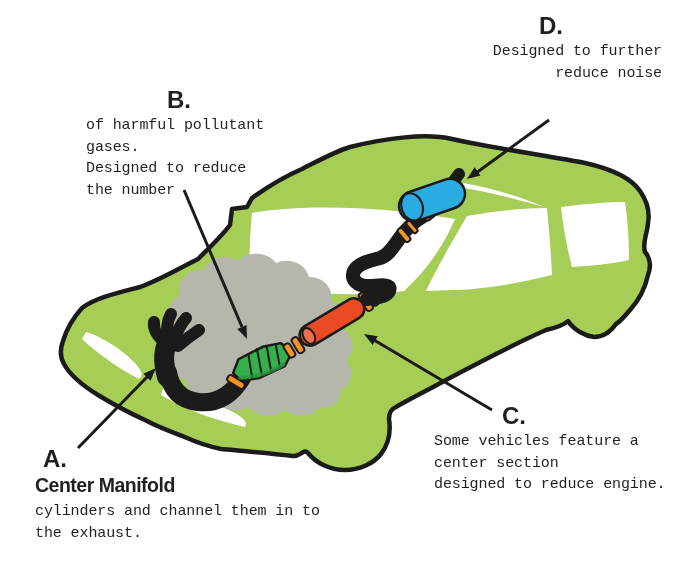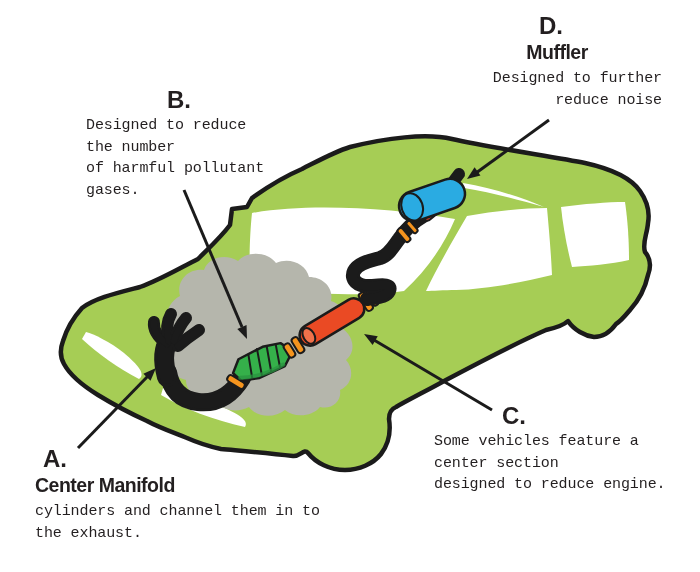--- a/index.html
+++ b/index.html
@@ -140,27 +140,26 @@
       <path class="arrowhead" transform="translate(247,339) rotate(67.1)" d="M0,0 L-13,-5 L-13,5 Z"></path>
       <path class="arrow" d="M492,410 L374,340"></path>
       <path class="arrowhead" transform="translate(364,334) rotate(-149.3)" d="M0,0 L-13,-5 L-13,5 Z"></path>
       <path class="arrow" d="M549,120 L476,173"></path>
       <path class="arrowhead" transform="translate(467,179) rotate(144.1)" d="M0,0 L-13,-5 L-13,5 Z"></path>
     </g>
   </svg>
 
   <div class="callout callout-b">
     <div class="letter">B.</div>
+    <div class="desc">of harmful pollutant gases.</div>
     <div class="desc">Designed to reduce the number</div>
-    <div class="desc">of harmful pollutant gases.</div>
   </div>
 
   <div class="callout callout-d">
     <div class="letter">D.</div>
-    <div class="title">Muffler</div>
     <div class="desc">Designed to further reduce noise</div>
   </div>
 
   <div class="callout callout-a">
     <div class="letter">A.</div>
     <div class="title">Center Manifold</div>
     <div class="desc">cylinders and channel them in to the exhaust.</div>
   </div>
 
   <div class="callout callout-c">

